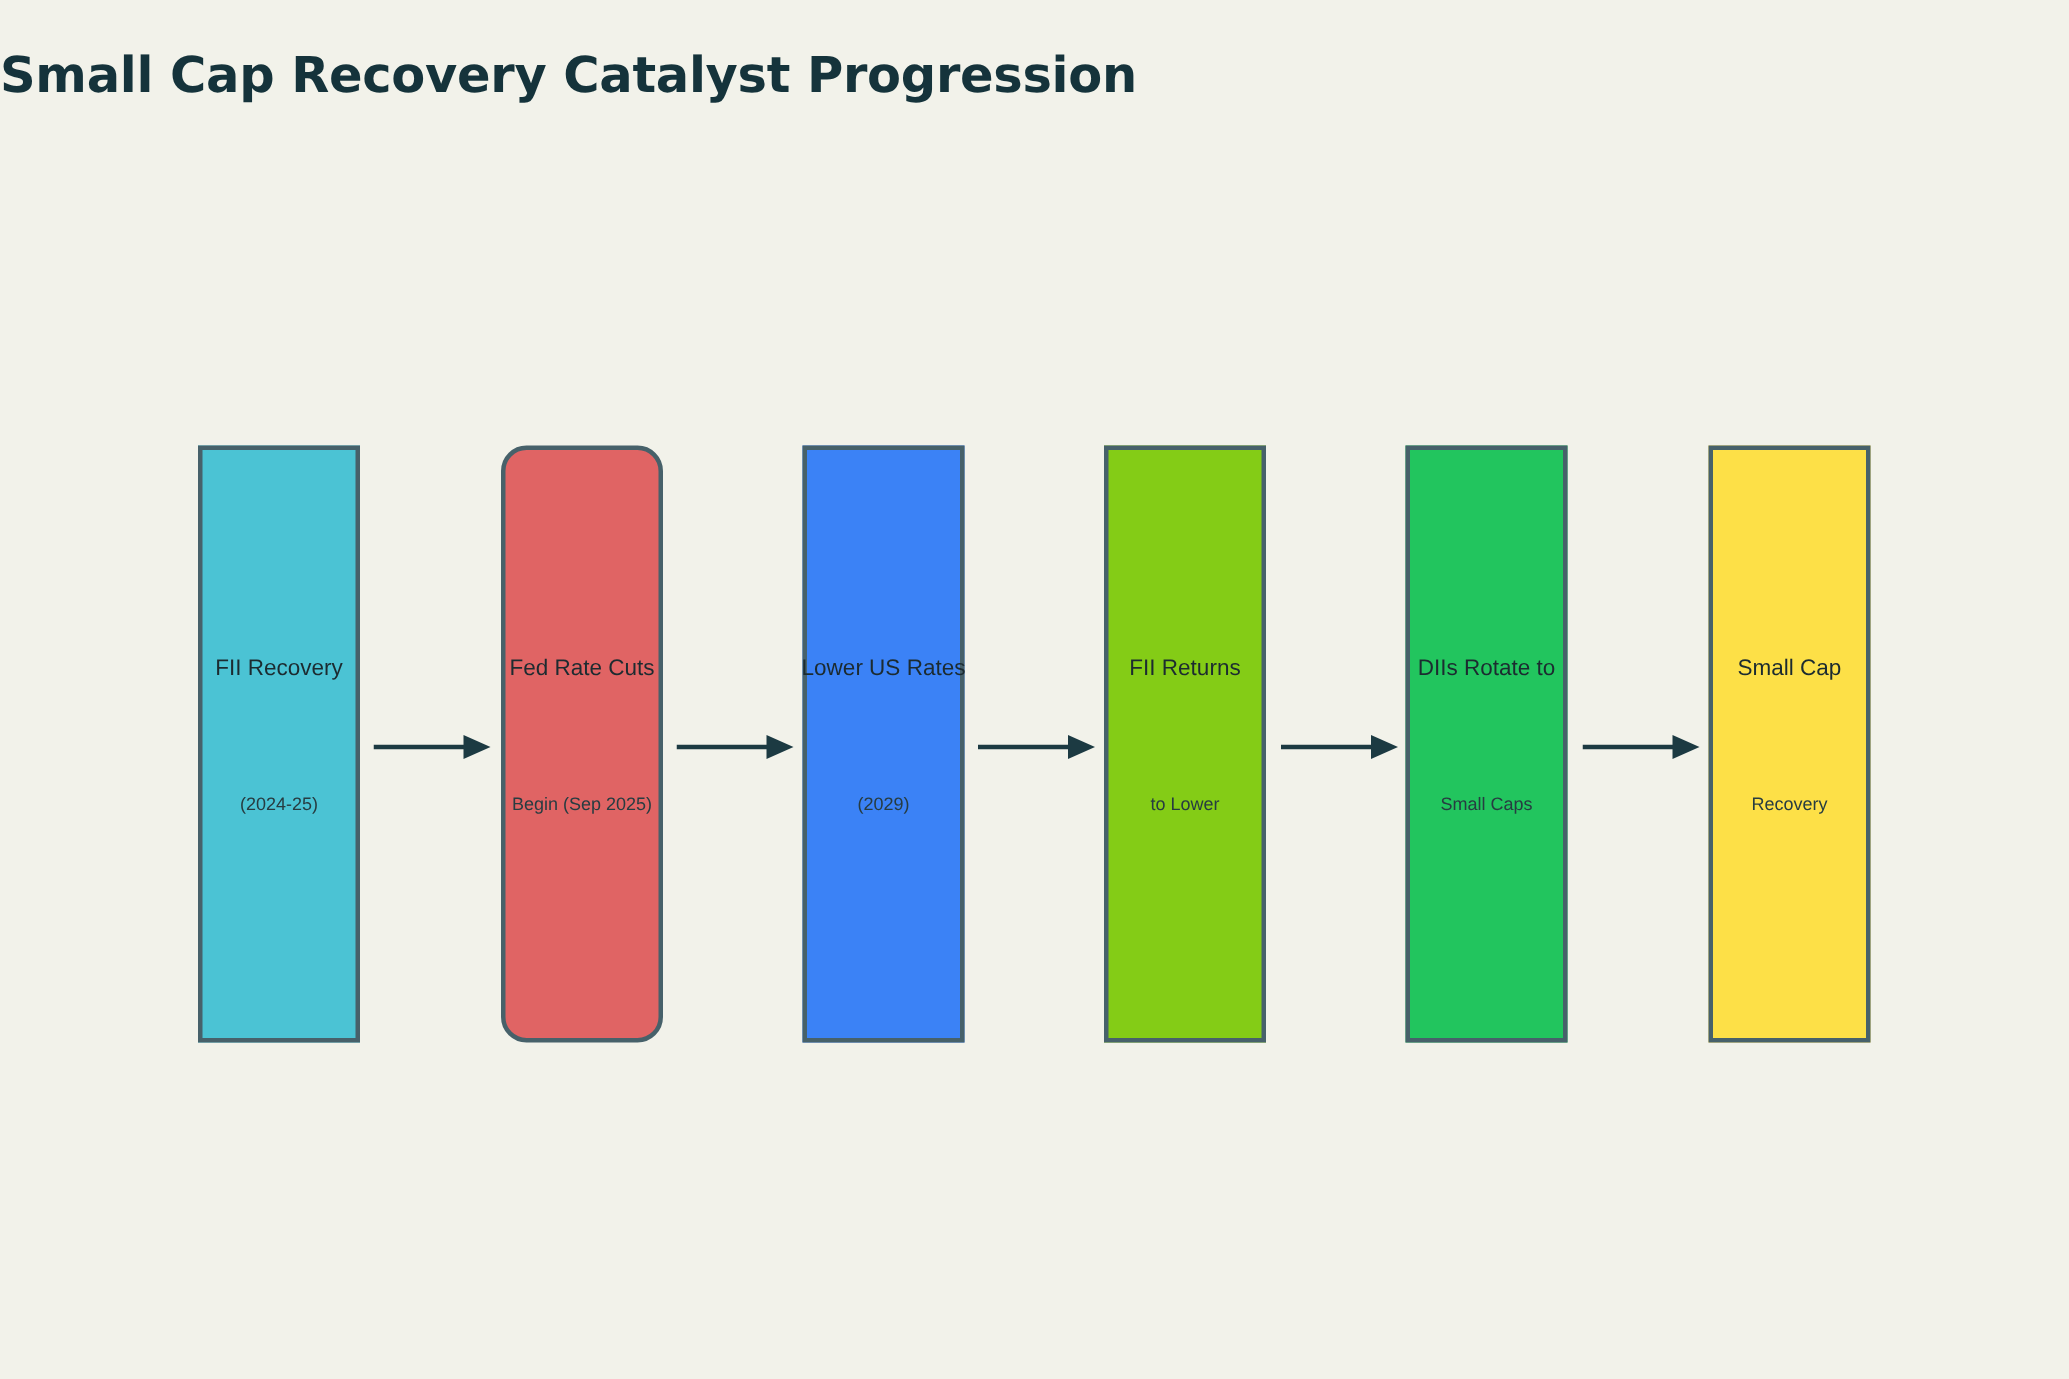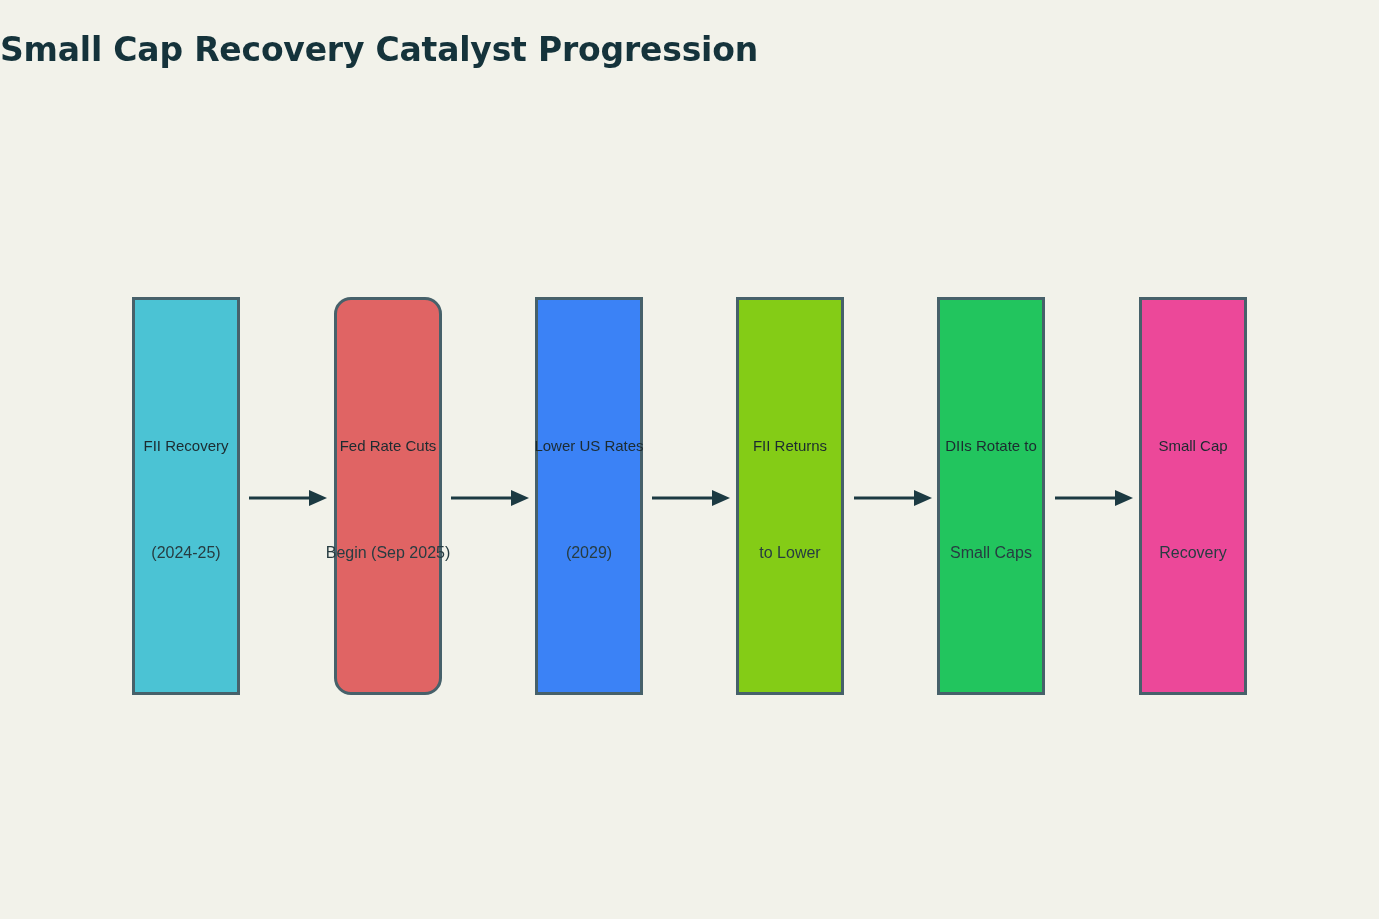--- a/index.html
+++ b/index.html
@@ -57,25 +57,25 @@
     transform: translateX(-50%);
     white-space: nowrap;
     font-size: 15px;
     color: #1c2b30;
     font-family: "Liberation Sans", sans-serif;
     line-height: 18px;
   }
 
   .node-subtitle {
     position: absolute;
-    top: 245px;
+    top: 228px;
     left: 50%;
     transform: translateX(-50%);
     white-space: nowrap;
-    font-size: 16px;
+    font-size: 12px;
     color: #273c41;
     font-family: "Liberation Sans", sans-serif;
     line-height: 16px;
   }
 
   .flow-arrow {
     position: absolute;
     top: 487px;
     height: 22px;
     width: 86px;
@@ -142,18 +142,18 @@
     <span class="node-subtitle">Small Caps</span>
   </div>
 
   <div class="flow-arrow" style="left:1055px;">
     <svg width="86" height="22" viewBox="0 0 86 22">
       <line x1="0" y1="11" x2="62" y2="11" stroke="#1c3a42" stroke-width="3"></line>
       <polygon points="60,3 78,11 60,19" fill="#1c3a42"></polygon>
     </svg>
   </div>
 
-  <div class="flow-node" style="left:1139px; background:#ec4899;">
+  <div class="flow-node" style="left:1139px; background:#fde047;">
     <span class="node-title">Small Cap</span>
     <span class="node-subtitle">Recovery</span>
   </div>
 
 </div>
 
 </body></html>

